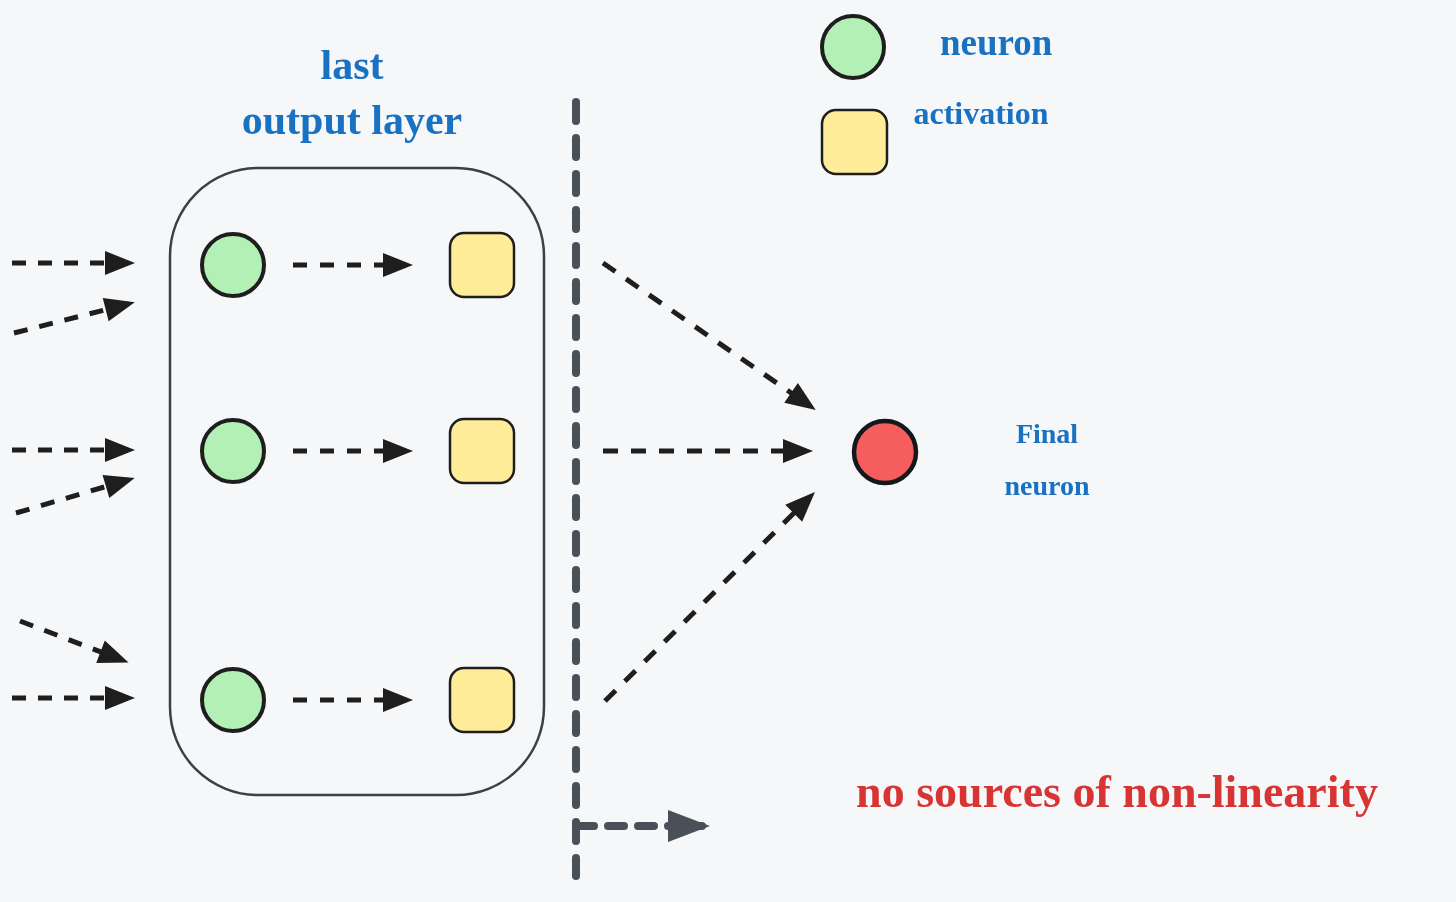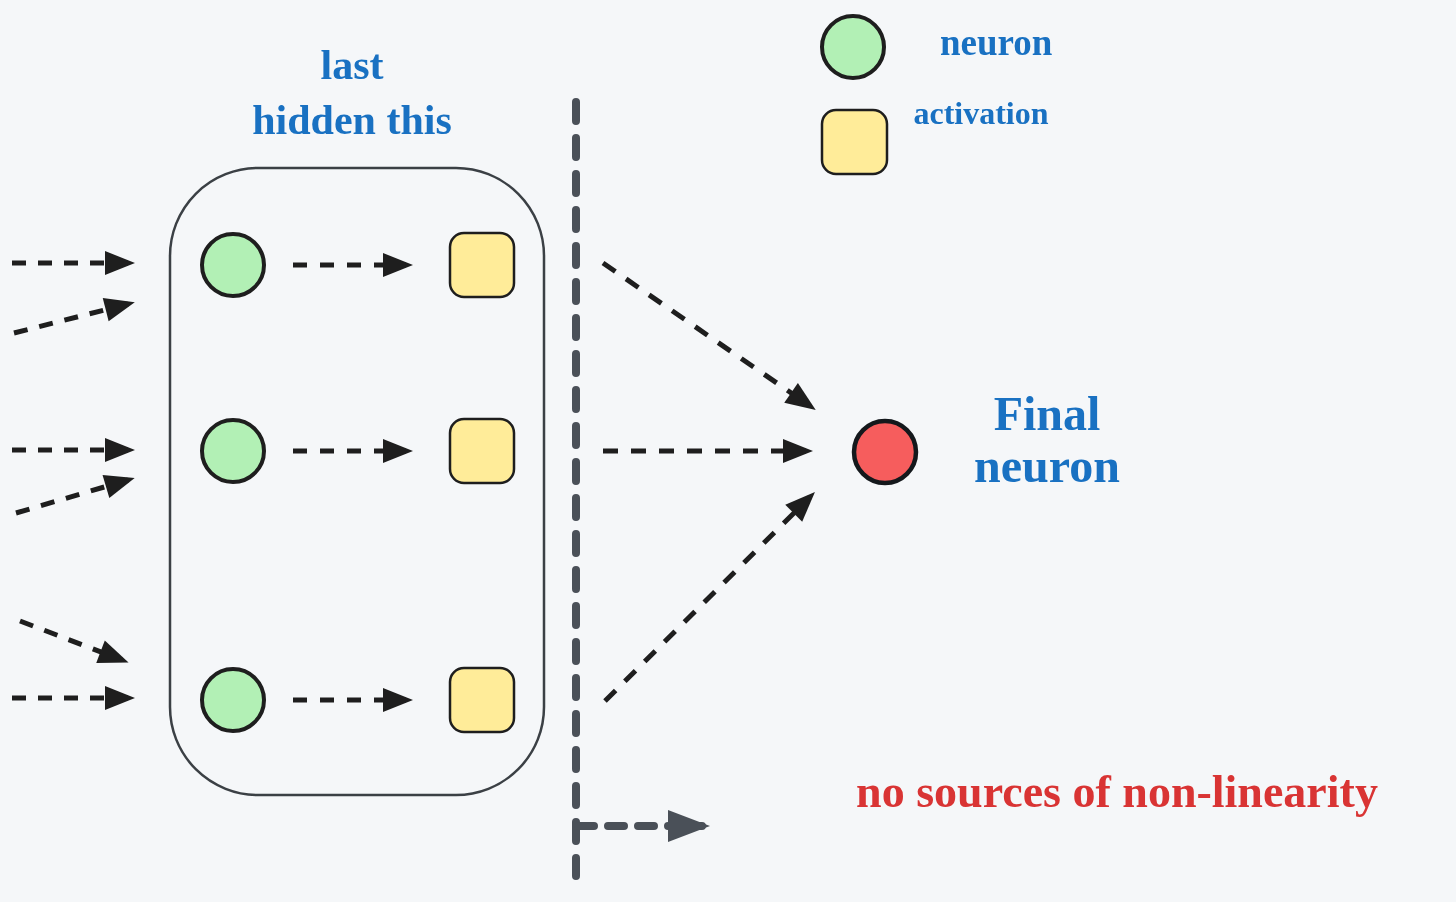--- a/index.html
+++ b/index.html
@@ -18,21 +18,21 @@
     text-align: center;
     white-space: nowrap;
     user-select: none;
     font-family: Liberation Serif, serif;
   }
   .blue { color: #1971c2; }
   .red  { color: #d93434; }
   .title-label        { left: 142px; top: 38px;  width: 420px; font-size: 42px; line-height: 55px; }
   .legend-neuron      { left: 940px; top: 20px;  font-size: 37px; line-height: 46px; text-align: left; }
   .legend-activation  { left: 828px; top: 88px;  width: 306px; font-size: 32px; line-height: 51px; }
-  .final-output-label { left: 944px; top: 388px; width: 206px; font-size: 48px; line-height: 52px; }
+  .final-output-label { left: 944px; top: 408px; width: 206px; font-size: 28px; line-height: 52px; }
   .annotation-label   { left: 786px; top: 762px; width: 662px; font-size: 46px; line-height: 60px; }
 </style>
 </head>
 <body>
 
 <div class="stage">
 
   <svg class="artwork" width="1456" height="902" viewBox="0 0 1456 902">
     <defs>
       <marker id="ah-black" markerUnits="userSpaceOnUse" markerWidth="34" markerHeight="30" refX="25" refY="14" orient="auto">
@@ -79,21 +79,21 @@
     <circle cx="885" cy="452" r="31" stroke="#14181c" stroke-width="4.5" fill="#f65d5d"></circle>
 
     <line x1="578" y1="826" x2="702" y2="826" stroke="#4a5058" stroke-width="8" stroke-dasharray="16 14" stroke-linecap="round" marker-end="url(#ah-gray)"></line>
 
     <circle cx="853" cy="47" r="31" stroke="#1e1e1e" stroke-width="4" fill="#b2f0b5"></circle>
     <rect x="822" y="110" width="65" height="64" rx="14" stroke="#1e1e1e" stroke-width="2.5" fill="#ffec99"></rect>
   </svg>
 
   <div class="label blue title-label">
     <div>last</div>
-    <div>hidden this</div>
+    <div>output layer</div>
   </div>
 
   <div class="label blue legend-neuron">neuron</div>
 
   <div class="label blue legend-activation">
     <div>activation</div>
   </div>
 
   <div class="label blue final-output-label">
     <div>Final</div>

